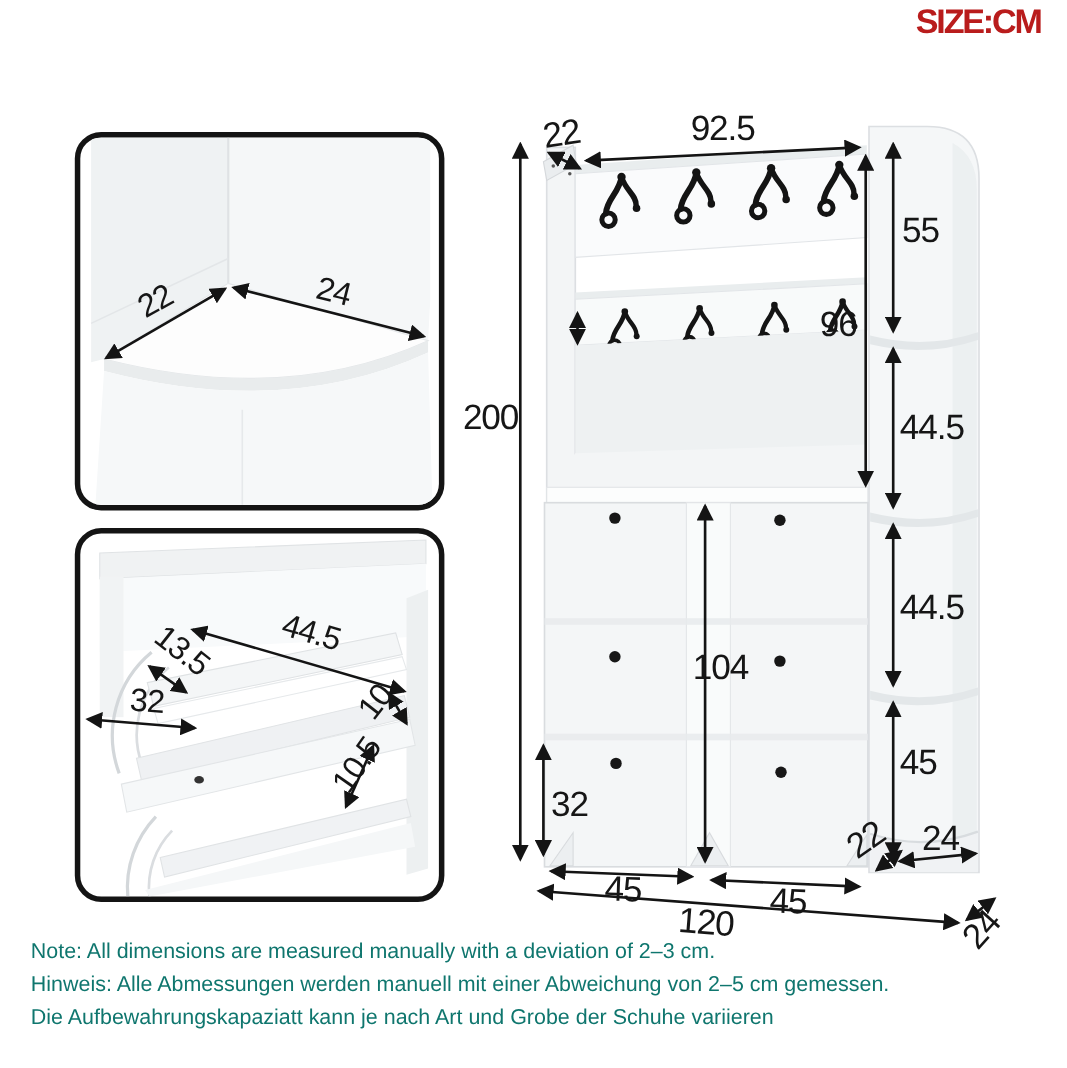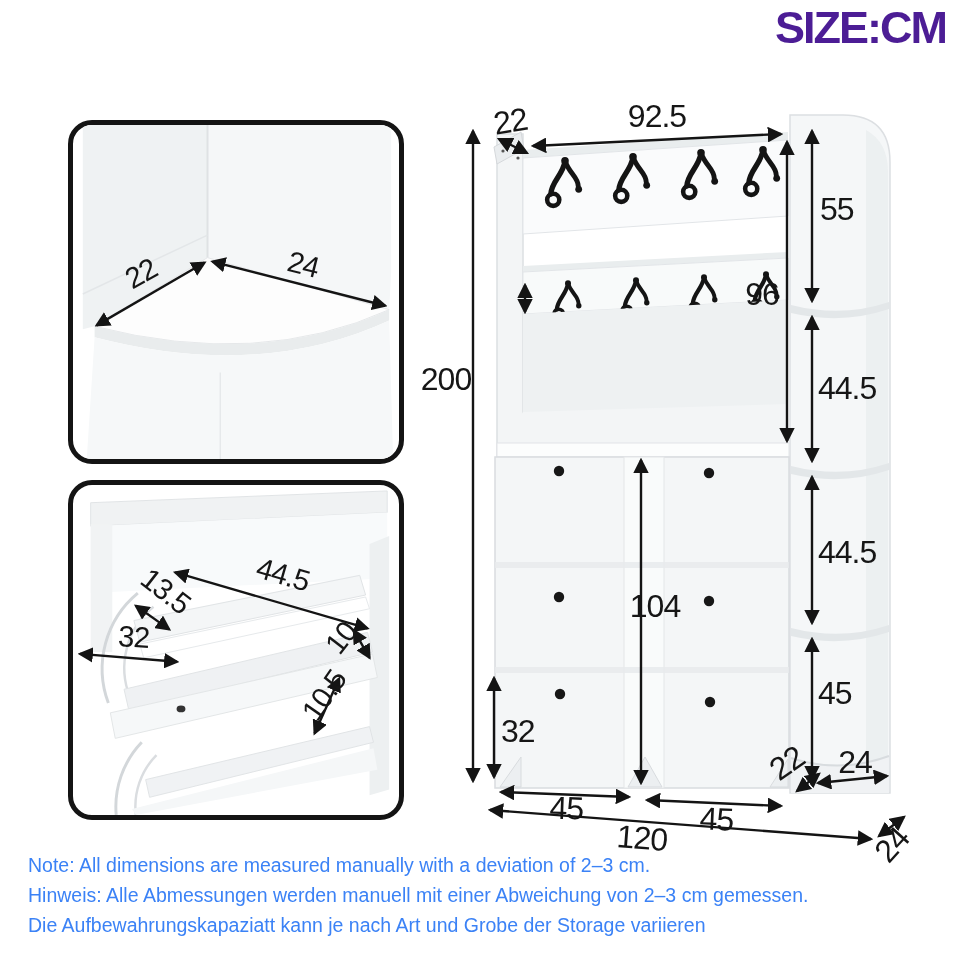--- a/index.html
+++ b/index.html
@@ -1,36 +1,36 @@
 <!DOCTYPE html>
 <html><head>
 <meta charset="utf-8">
 <style>
   html,body{margin:0;padding:0;}
   body{
     width:970px;height:971px;background:#ffffff;position:relative;overflow:hidden;
     font-family:"Liberation Sans",sans-serif;color:#151515;
   }
   .title{
-    position:absolute;top:2px;right:24px;font-size:45px;font-weight:700;
-    letter-spacing:-2px;color:#4c1d95;
+    position:absolute;top:2px;right:24px;font-size:31px;font-weight:700;
+    letter-spacing:-2px;color:#b91c1c;
   }
   .inset{
     position:absolute;border:5px solid #141414;border-radius:24px;background:#ffffff;
     overflow:hidden;box-sizing:border-box;
   }
   .inset1{left:68px;top:120px;width:336px;height:344px;}
   .inset2{left:68px;top:480px;width:336px;height:340px;}
   .mainsvg{position:absolute;left:420px;top:90px;}
   svg text{font-family:"Liberation Sans",sans-serif;fill:#161616;letter-spacing:-1px;}
   .dim line{stroke:#141414;stroke-width:2.4;}
   .dim text{font-size:32px;}
   .inset svg .dim text{font-size:30px;}
   .notes{
-    position:absolute;left:28px;top:850px;font-size:19.5px;line-height:30px;color:#3b82f6;
+    position:absolute;left:28px;top:850px;font-size:19.5px;line-height:30px;color:#0f766e;
   }
 </style>
 </head>
 <body>
 
 <div class="title">SIZE:CM</div>
 
 <div class="inset inset1">
   <svg width="326" height="334" viewBox="0 0 332 340">
     <defs>
@@ -232,15 +232,15 @@
     <text text-anchor="middle" transform="translate(793,772) rotate(-35)">22</text>
   </g>
   <g class="dim">
     <line x1="818" y1="783" x2="887" y2="776" marker-start="url(#ahM)" marker-end="url(#ahM)"></line>
     <text text-anchor="middle" x="855" y="773">24</text>
   </g>
 </svg>
 
 <div class="notes">
   <div>Note: All dimensions are measured manually with a deviation of 2–3 cm.</div>
-  <div>Hinweis: Alle Abmessungen werden manuell mit einer Abweichung von 2–3 cm gemessen.</div>
-  <div>Die Aufbewahrungskapaziatt kann je nach Art und Grobe der Storage variieren</div>
+  <div>Hinweis: Alle Abmessungen werden manuell mit einer Abweichung von 2–5 cm gemessen.</div>
+  <div>Die Aufbewahrungskapaziatt kann je nach Art und Grobe der Schuhe variieren</div>
 </div>
 
 </body></html>

